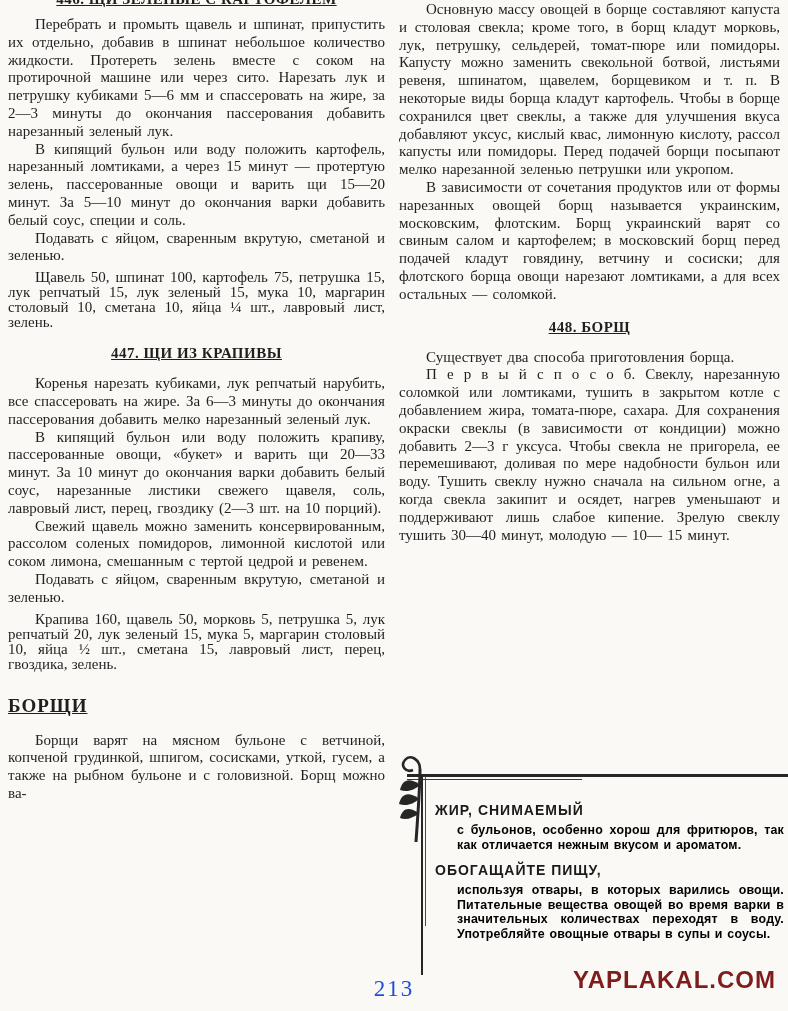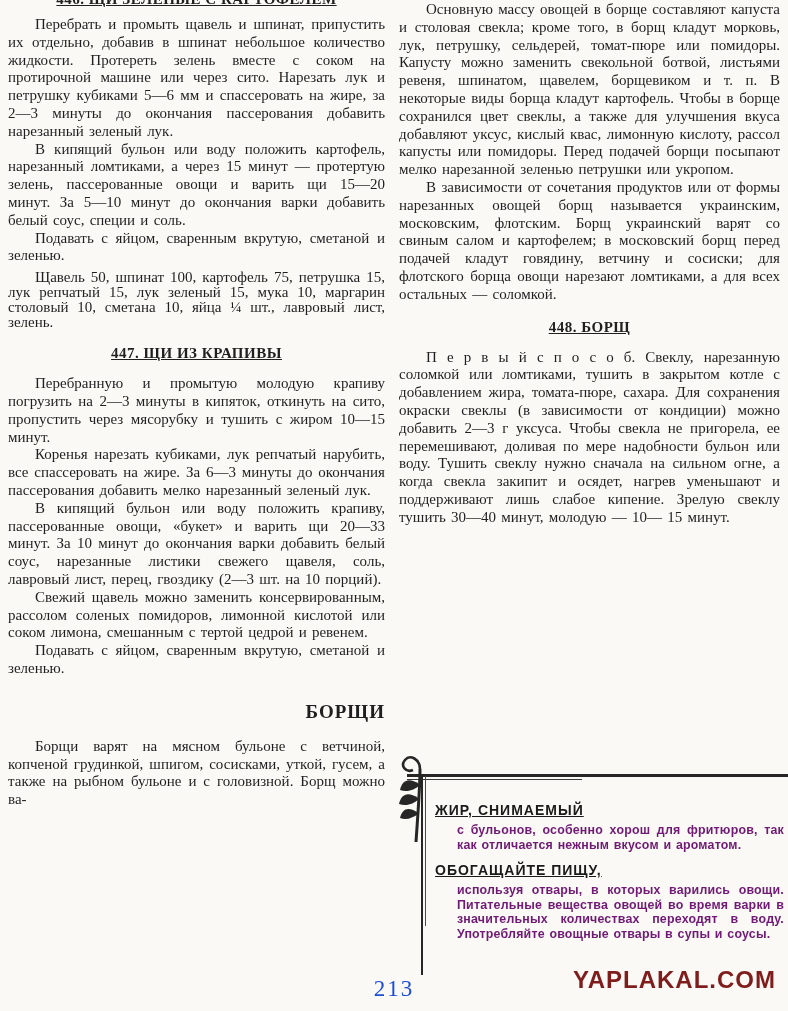--- a/index.html
+++ b/index.html
@@ -22,21 +22,21 @@
     margin:5px 0 6px 0; font-size:15px; line-height:15px;
     text-align:justify; text-indent:27px; word-spacing:0.5px;
   }
   h3.rhead {
     margin:15px 0 13px 0; font-size:15px; font-weight:bold;
     text-align:center; letter-spacing:0.5px;text-decoration:underline;
   }
   h3.rhead.first { margin:0 0 8px 0; }
   h2.shead {
     margin:23px 0 15px 0; font-size:19px; font-weight:bold;
-    text-align:right; letter-spacing:1px;
+    text-align:left; letter-spacing:1px;text-decoration:underline;
   }
 
   
   .tipbox { position:absolute; left:399px; top:768px; width:389px; height:212px; }
   .tip-rule-h {
     position:absolute; left:8px; top:6px; right:0; height:3px;
     background:#262626;
   }
   .tip-rule-h::after {
     content:""; position:absolute; left:0; top:5px; width:46%; height:1px;
@@ -50,25 +50,25 @@
     content:""; position:absolute; left:4px; top:0; width:1px; height:150px;
     background:#4a4a4a;
   }
   .ornament { position:absolute; left:-2px; top:-14px; }
   .tip-content {
     position:absolute; left:36px; top:34px; right:4px;
     font-family:"Liberation Sans","DejaVu Sans",sans-serif;
   }
   .tip-title {
     font-size:14px; font-weight:bold; letter-spacing:1px;
-    color:#1a1a1a; margin-bottom:5px;text-decoration:underline;
+    color:#1a1a1a; margin-bottom:5px;
   }
   .tip-body {
     font-size:12.4px; font-weight:bold; line-height:14.6px;
-    color:#701a75; text-align:justify; margin:0 0 10px 22px; word-spacing:1px;
+    color:#000000; text-align:justify; margin:0 0 10px 22px; word-spacing:1px;
     letter-spacing:0.2px;
   }
 
   .pagenum {
     position:absolute; left:0; right:0; top:976px;
     text-align:center; font-size:23px; letter-spacing:2px; color:#1d4ed8;
   }
   .watermark {
     position:absolute; right:12px; top:966px;
     font-family:"Liberation Sans","DejaVu Sans",sans-serif;
@@ -82,35 +82,36 @@
 <div class="page">
 
   <div class="col col-left">
     <h3 class="rhead first">446. ЩИ ЗЕЛЕНЫЕ С КАРТОФЕЛЕМ</h3>
     <p class="body">Перебрать и промыть щавель и шпинат, припустить их отдельно, добавив в шпинат небольшое количество жидкости. Протереть зелень вместе с соком на протирочной машине или через сито. Нарезать лук и петрушку кубиками 5—6 мм и спассеровать на жире, за 2—3 минуты до окончания пассерования добавить нарезанный зеленый лук.</p>
     <p class="body">В кипящий бульон или воду положить картофель, нарезанный ломтиками, а через 15 минут — протертую зелень, пассерованные овощи и варить щи 15—20 минут. За 5—10 минут до окончания варки добавить белый соус, специи и соль.</p>
     <p class="body">Подавать с яйцом, сваренным вкрутую, сметаной и зеленью.</p>
     <p class="ing">Щавель 50, шпинат 100, картофель 75, петрушка 15, лук репчатый 15, лук зеленый 15, мука 10, маргарин столовый 10, сметана 10, яйца ¼ шт., лавровый лист, зелень.</p>
 
     <h3 class="rhead">447. ЩИ ИЗ КРАПИВЫ</h3>
-    <p class="body">Перебранную и промытую молодую крапиву погрузить на 2—3 минуты в кипяток, откинуть на сито, пропустить через мясорубку и тушить с жиром 10—15 минут.</p>
     <p class="body">Коренья нарезать кубиками, лук репчатый нарубить, все спассеровать на жире. За 6—3 минуты до окончания пассерования добавить мелко нарезанный зеленый лук.</p>
     <p class="body">В кипящий бульон или воду положить крапиву, пассерованные овощи, «букет» и варить щи 20—33 минут. За 10 минут до окончания варки добавить белый соус, нарезанные листики свежего щавеля, соль, лавровый лист, перец, гвоздику (2—3 шт. на 10 порций).</p>
     <p class="body">Свежий щавель можно заменить консервированным, рассолом соленых помидоров, лимонной кислотой или соком лимона, смешанным с тертой цедрой и ревенем.</p>
     <p class="body">Подавать с яйцом, сваренным вкрутую, сметаной и зеленью.</p>
+    <p class="ing">Крапива 160, щавель 50, морковь 5, петрушка 5, лук репчатый 20, лук зеленый 15, мука 5, маргарин столовый 10, яйца ½ шт., сметана 15, лавровый лист, перец, гвоздика, зелень.</p>
 
     <h2 class="shead">БОРЩИ</h2>
     <p class="body">Борщи варят на мясном бульоне с ветчиной, копченой грудинкой, шпигом, сосисками, уткой, гусем, а также на рыбном бульоне и с головизной. Борщ можно ва-</p>
   </div>
 
   <div class="col col-right">
     <p class="body">Основную массу овощей в борще составляют капуста и столовая свекла; кроме того, в борщ кладут морковь, лук, петрушку, сельдерей, томат-пюре или помидоры. Капусту можно заменить свекольной ботвой, листьями ревеня, шпинатом, щавелем, борщевиком и т. п. В некоторые виды борща кладут картофель. Чтобы в борще сохранился цвет свеклы, а также для улучшения вкуса добавляют уксус, кислый квас, лимонную кислоту, рассол капусты или помидоры. Перед подачей борщи посыпают мелко нарезанной зеленью петрушки или укропом.</p>
     <p class="body">В зависимости от сочетания продуктов или от формы нарезанных овощей борщ называется украинским, московским, флотским. Борщ украинский варят со свиным салом и картофелем; в московский борщ перед подачей кладут говядину, ветчину и сосиски; для флотского борща овощи нарезают ломтиками, а для всех остальных — соломкой.</p>
 
     <h3 class="rhead">448. БОРЩ</h3>
+    <p class="body">Существует два способа приготовления борща.</p>
     <p class="body">П е р в ы й  с п о с о б. Свеклу, нарезанную соломкой или ломтиками, тушить в закрытом котле с добавлением жира, томата-пюре, сахара. Для сохранения окраски свеклы (в зависимости от кондиции) можно добавить 2—3 г уксуса. Чтобы свекла не пригорела, ее перемешивают, доливая по мере надобности бульон или воду. Тушить свеклу нужно сначала на сильном огне, а когда свекла закипит и осядет, нагрев уменьшают и поддерживают лишь слабое кипение. Зрелую свеклу тушить 30—40 минут, молодую — 10— 15 минут.</p>
   </div>
 
   <div class="tipbox">
     <div class="tip-rule-h"></div>
     <div class="tip-rule-v"></div>
     <svg class="ornament" width="38" height="88" viewBox="0 0 38 88">
       <path d="M23 15 C23 34 21 58 19 88" fill="none" stroke="#262626" stroke-width="3"></path>
       <path d="M23 15 C23 5 13 0 8 6 C3 12 9 19 16 16" fill="none" stroke="#262626" stroke-width="2.6"></path>
       <path d="M22 30 C12 23 5 26 3 36 C11 39 18 35 22 32 Z" fill="#262626"></path>

